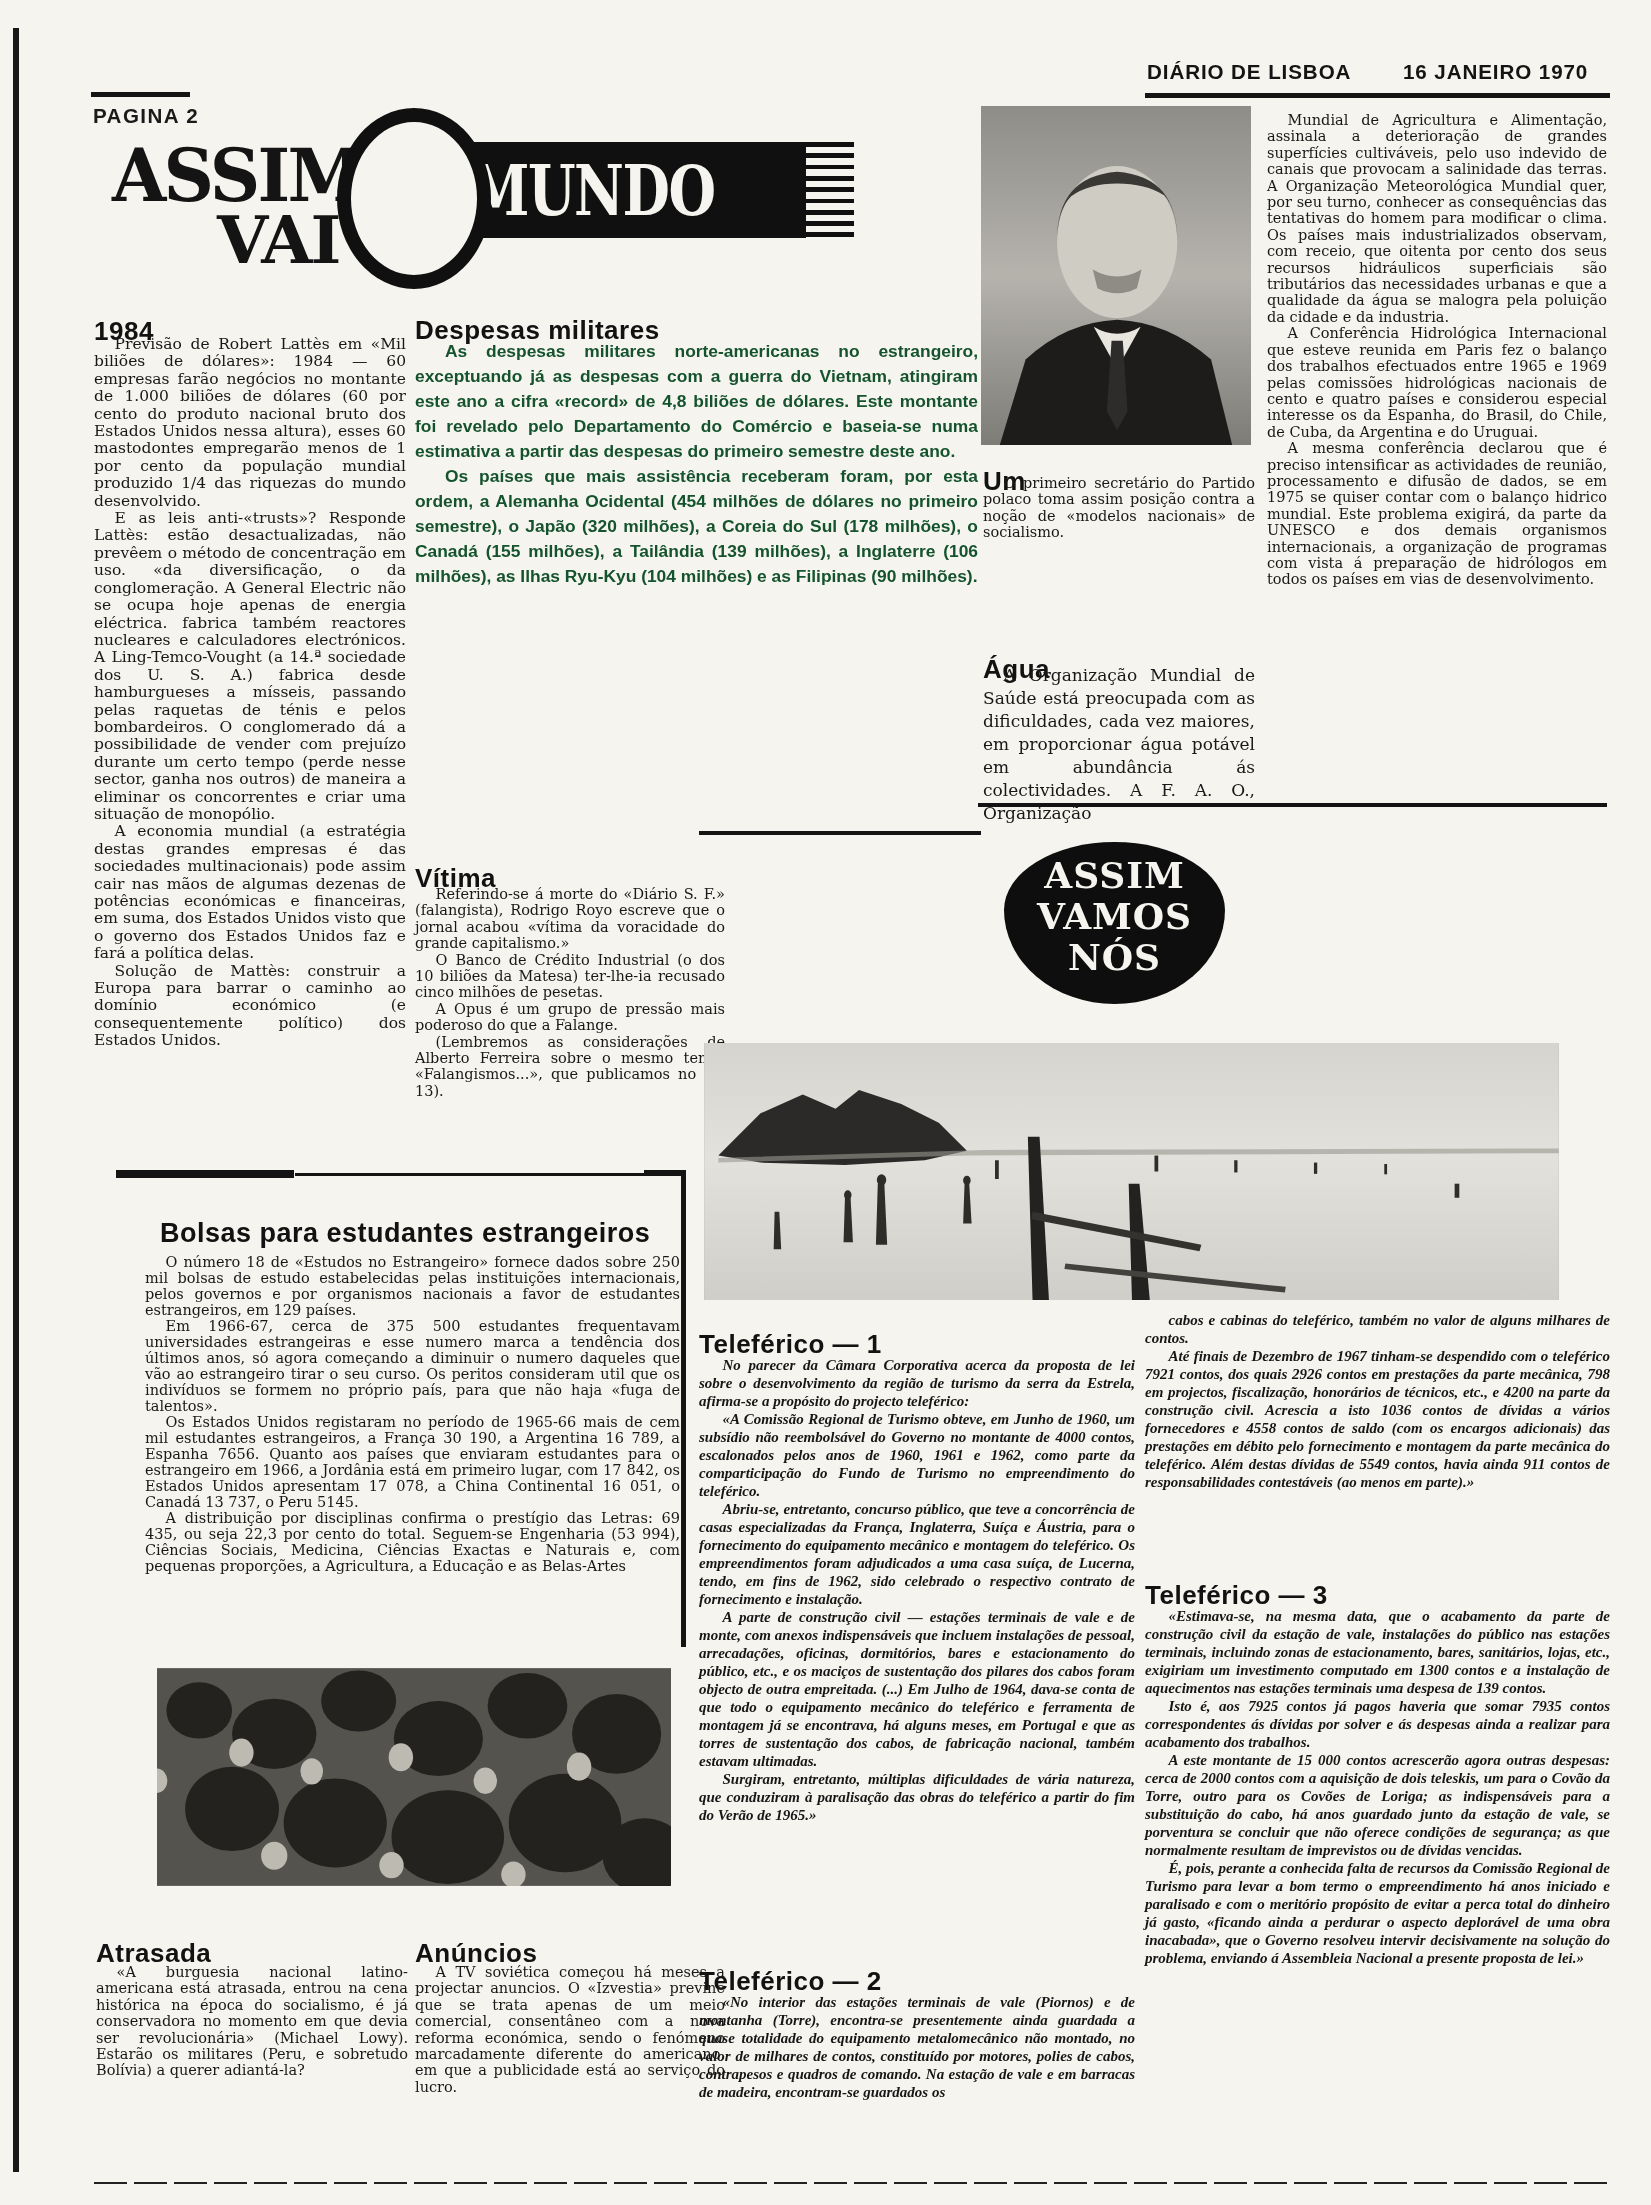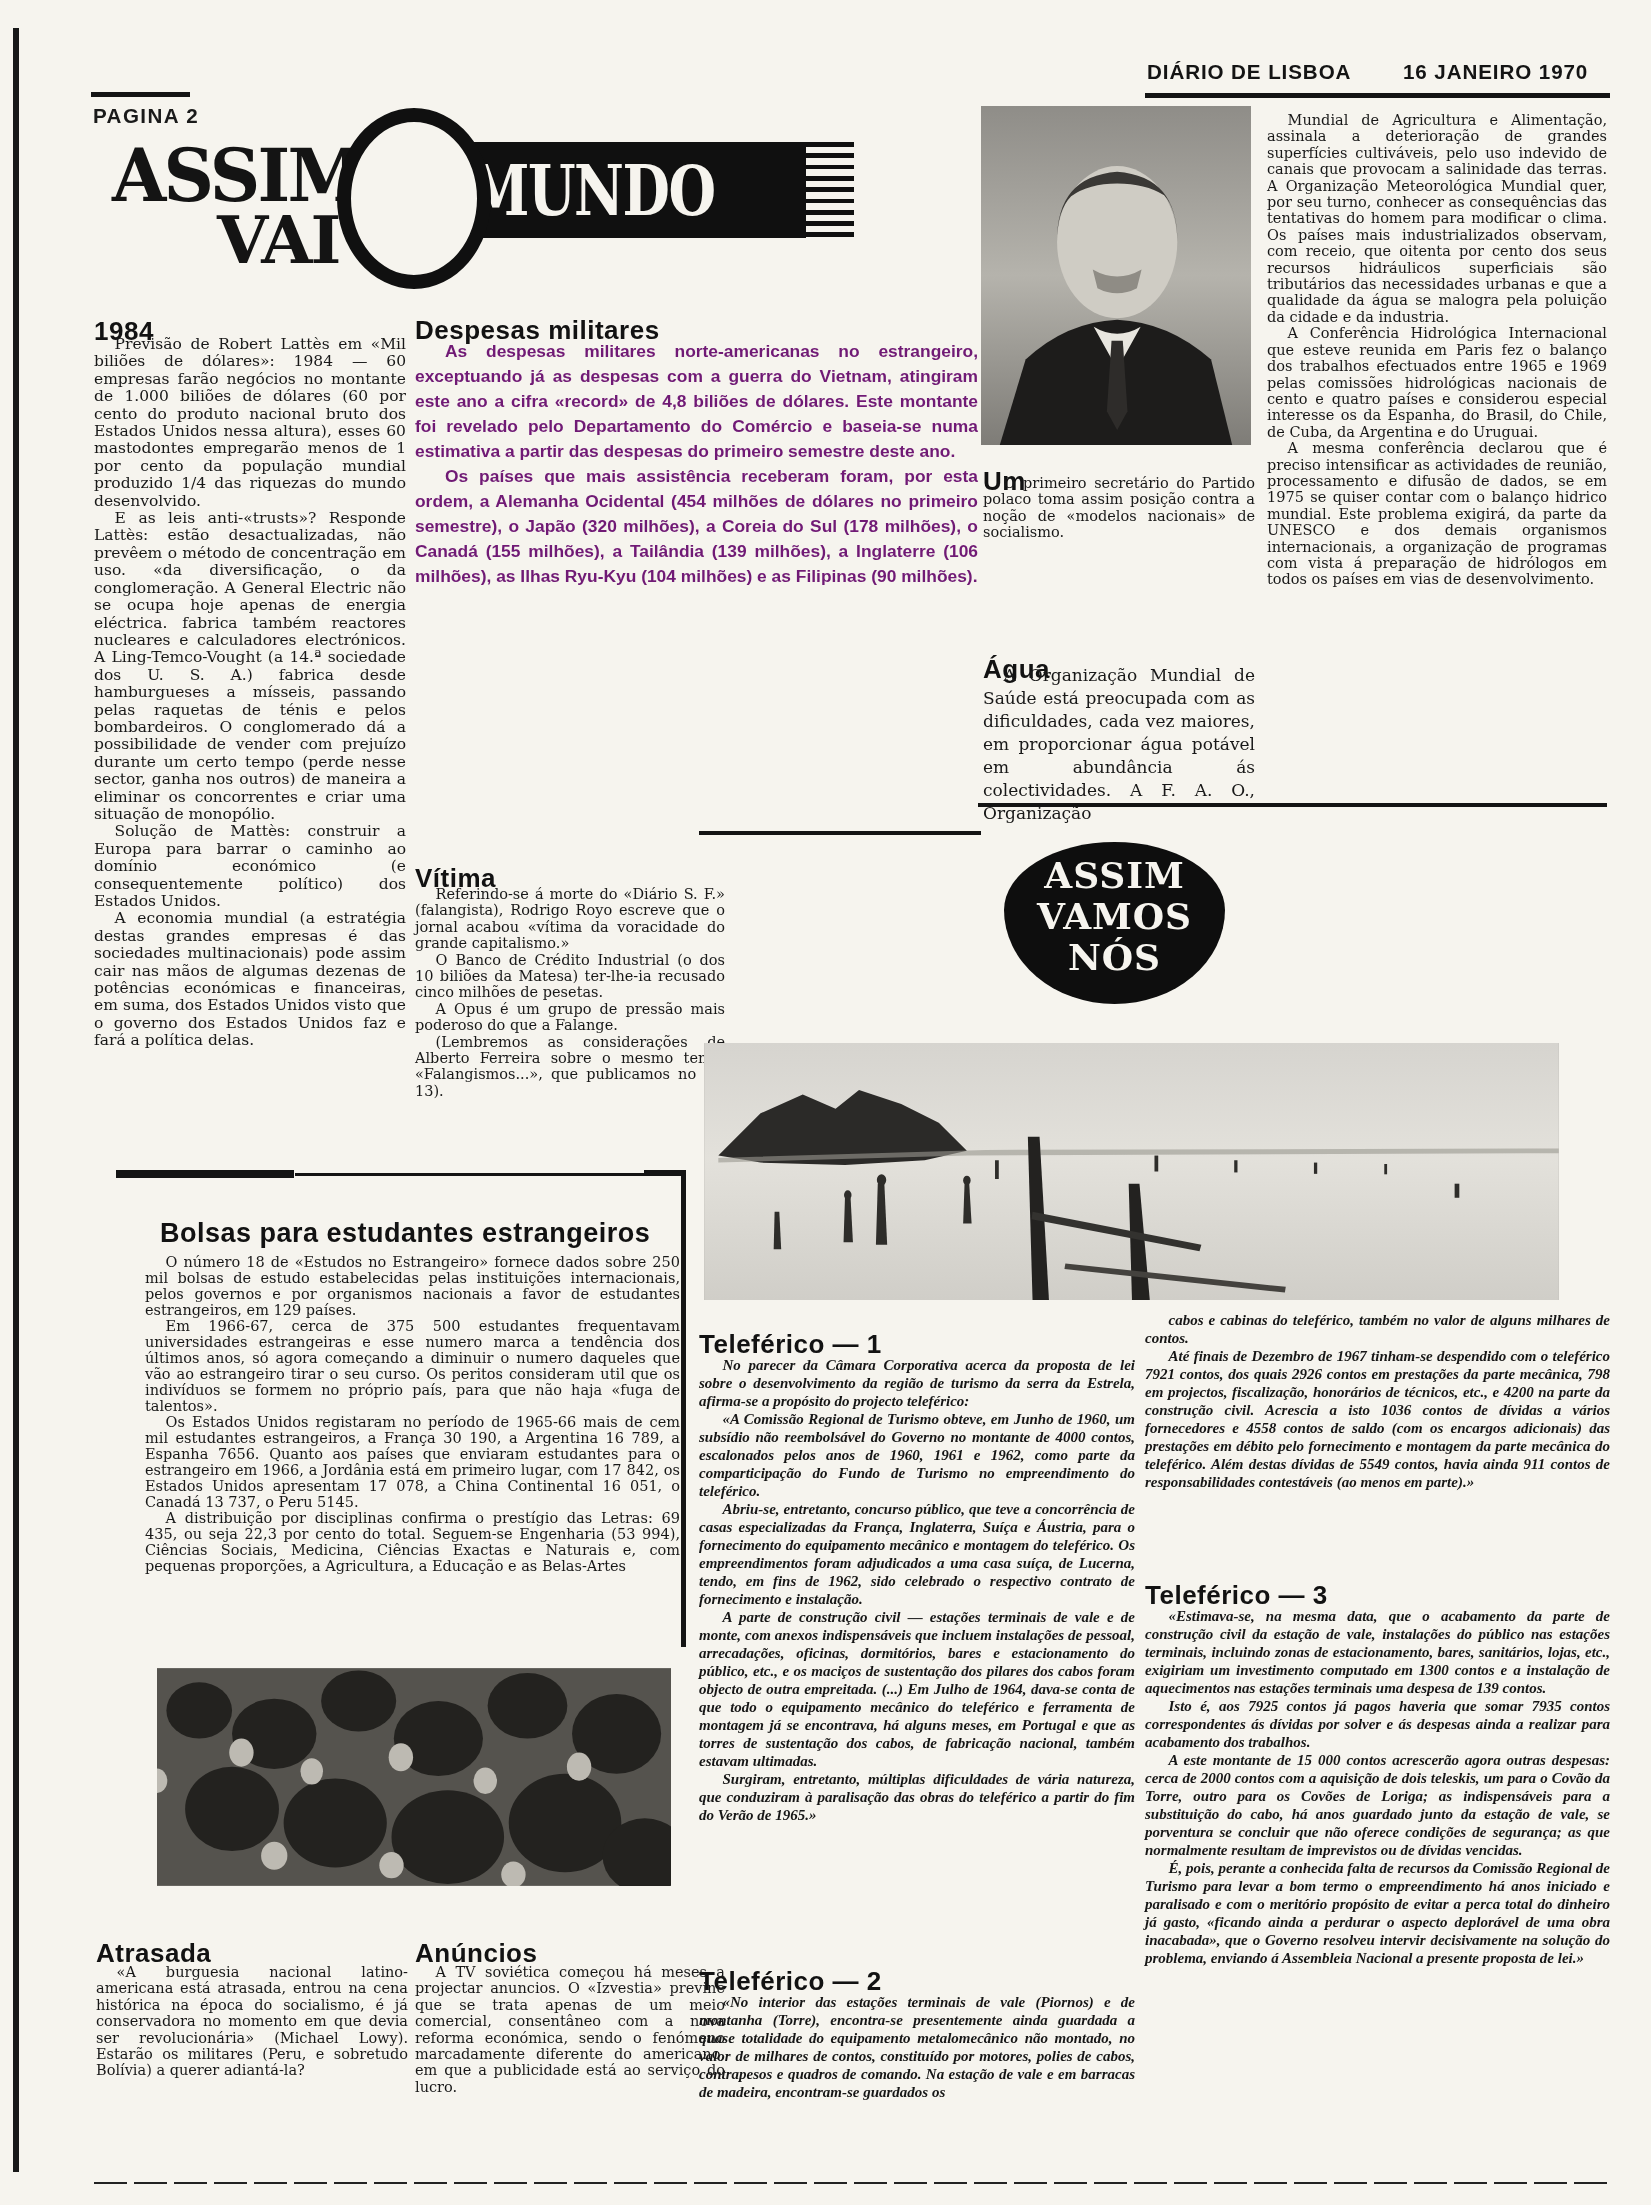--- a/index.html
+++ b/index.html
@@ -19,21 +19,21 @@
   .mast-vai{left:217px;top:201px;font:bold 66px "DejaVu Serif",serif;letter-spacing:-1.9px;}
   .mast-ring{left:337px;top:108px;width:126px;height:153px;border:14px solid #101010;border-radius:50%;background:#f6f4ee;z-index:3;}
   .mast-band{left:456px;top:142px;width:350px;height:96px;background:#101010;z-index:1;}
   .mast-band-frays{left:805px;top:142px;width:49px;height:96px;background:repeating-linear-gradient(180deg,#101010 0 4.7px,rgba(16,16,16,0) 4.7px 11.3px);z-index:1;}
   .mast-mundo{left:469px;top:149px;font:bold 70px "DejaVu Serif",serif;letter-spacing:-1.9px;color:#f6f4ee;z-index:2;transform:scaleX(.78);transform-origin:left center;}
   
   .h-title{font:bold 26px "Liberation Sans",sans-serif;letter-spacing:0.5px;color:#121212;}
   
   .serif-col{font-family:"DejaVu Serif",serif;text-align:justify;color:#181818;}
   .serif-col p{margin:0;text-indent:20.6px;}
-  .lead-col{font-family:"Liberation Sans",sans-serif;font-weight:bold;text-align:justify;color:#701a75;}
+  .lead-col{font-family:"Liberation Sans",sans-serif;font-weight:bold;text-align:justify;color:#14532d;}
   .lead-col p{margin:0;text-indent:30px;}
   .ital-col{font-family:"Liberation Serif",serif;font-style:italic;font-weight:bold;text-align:justify;color:#161616;}
   .ital-col p{margin:0;text-indent:23.5px;}
   
   .t-1984{left:94px;top:294px;}
   .b-1984{left:94px;top:336px;width:312px;font-size:15.5px;line-height:17.4px;}
   .t-despesas{left:415px;top:293px;}
   .b-despesas{left:415px;top:339px;width:563px;font-size:17.4px;line-height:25px;}
   .t-vitima{left:415px;top:841px;}
   .b-vitima{left:415px;top:886px;width:310px;font-size:14.5px;line-height:16.4px;}
@@ -111,22 +111,22 @@
       <path d="M40,722 L95,540 Q180,460 290,455 Q400,460 490,540 L535,722 Z" fill="#1d1c1b"></path>
       <path d="M240,470 L290,560 L340,470 Q290,500 240,470 Z" fill="#e8e6df"></path>
       <path d="M278,500 L302,500 L312,650 L290,690 L268,650 Z" fill="#2e2c2a"></path>
     </svg>
   </div>
 
   <h2 class="abs h-title t-1984">1984</h2>
   <div class="abs serif-col b-1984">
       <p>Previsão de Robert Lattès em «Mil biliões de dólares»: 1984 — 60 empresas farão negócios no montante de 1.000 biliões de dólares (60 por cento do produto nacional bruto dos Estados Unidos nessa altura), esses 60 mastodontes empregarão menos de 1 por cento da população mundial produzido 1/4 das riquezas do mundo desenvolvido.</p>
       <p>E as leis anti-«trusts»? Responde Lattès: estão desactualizadas, não prevêem o método de concentração em uso. «da diversificação, o da conglomeração. A General Electric não se ocupa hoje apenas de energia eléctrica. fabrica também reactores nucleares e calculadores electrónicos. A Ling-Temco-Vought (a 14.ª sociedade dos U. S. A.) fabrica desde hamburgueses a mísseis, passando pelas raquetas de ténis e pelos bombardeiros. O conglomerado dá a possibilidade de vender com prejuízo durante um certo tempo (perde nesse sector, ganha nos outros) de maneira a eliminar os concorrentes e criar uma situação de monopólio.</p>
+      <p>A economia mundial (a estratégia destas grandes empresas é das sociedades multinacionais) pode assim cair nas mãos de algumas dezenas de potências económicas e financeiras, em suma, dos Estados Unidos visto que o governo dos Estados Unidos faz e fará a política delas.</p>
       <p>Solução de Mattès: construir a Europa para barrar o caminho ao domínio económico (e consequentemente político) dos Estados Unidos.</p>
-      <p>A economia mundial (a estratégia destas grandes empresas é das sociedades multinacionais) pode assim cair nas mãos de algumas dezenas de potências económicas e financeiras, em suma, dos Estados Unidos visto que o governo dos Estados Unidos faz e fará a política delas.</p>
     </div>
 
   <h2 class="abs h-title t-despesas">Despesas militares</h2>
   <div class="abs lead-col b-despesas">
       <p>As despesas militares norte-americanas no estrangeiro, exceptuando já as despesas com a guerra do Vietnam, atingiram este ano a cifra «record» de 4,8 biliões de dólares. Este montante foi revelado pelo Departamento do Comércio e baseia-se numa estimativa a partir das despesas do primeiro semestre deste ano.</p>
       <p>Os países que mais assistência receberam foram, por esta ordem, a Alemanha Ocidental (454 milhões de dólares no primeiro semestre), o Japão (320 milhões), a Coreia do Sul (178 milhões), o Canadá (155 milhões), a Tailândia (139 milhões), a Inglaterre (106 milhões), as Ilhas Ryu-Kyu (104 milhões) e as Filipinas (90 milhões).</p>
     </div>
 
   <h2 class="abs h-title t-vitima">Vítima</h2>
   <div class="abs serif-col b-vitima">

